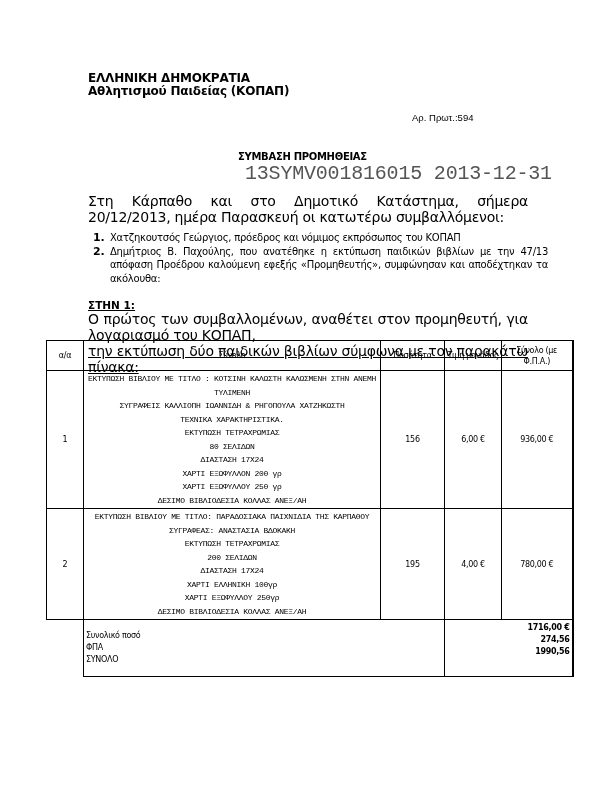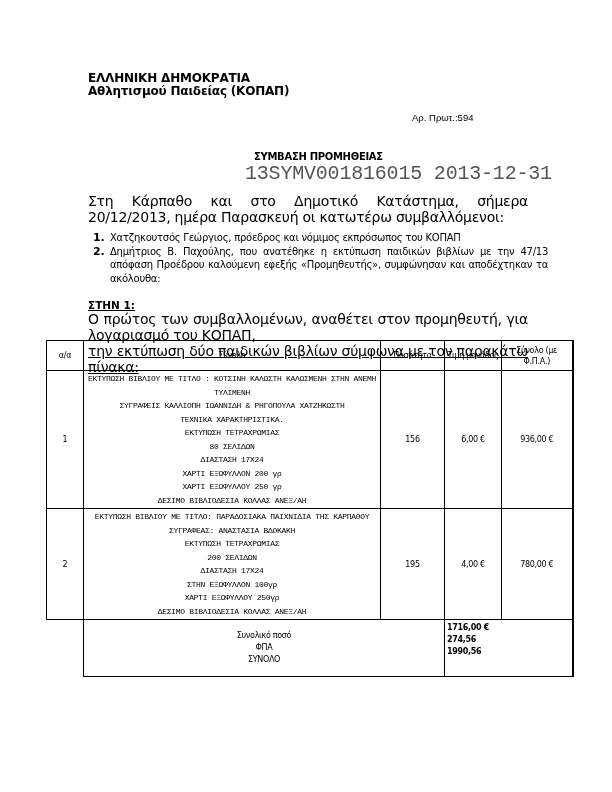--- a/index.html
+++ b/index.html
@@ -1,42 +1,42 @@
 <!DOCTYPE html>
 <html><head>
 <meta charset="utf-8">
 <style>
   html, body { margin: 0; padding: 0; background: #ffffff; }
   body { width: 612px; height: 792px; position: relative; overflow: hidden;
          font-family: "DejaVu Sans", "Liberation Sans", sans-serif; color: #000; }
   .abs { position: absolute; }
   .org { left: 88px; top: 72px; font-size: 12px; font-weight: bold; line-height: 13px; letter-spacing: -0.2px; }
   .protocol { left: 412px; top: 112px; font-size: 9.5px; font-family: "Liberation Sans", sans-serif; }
-  .title { left: 254px; top: 151px; font-size: 10px; font-weight: bold; letter-spacing: -0.3px; }
+  .title { left: 238px; top: 151px; font-size: 10px; font-weight: bold; letter-spacing: -0.3px; }
   .adaid { left: 245px; top: 162px; font-size: 20px; color: #555; font-family: Liberation Mono, monospace; letter-spacing: -0.2px; }
   .para { left: 88px; width: 440px; font-size: 14px; line-height: 16px; text-align: justify; letter-spacing: -0.25px; }
   .intro { top: 193px; }
   ol.parties { position: absolute; left: 88px; top: 231px; width: 440px; margin: 0; padding: 0 0 0 20px;
                font-size: 10px; line-height: 13.5px; letter-spacing: -0.25px; }
   ol.parties li { text-align: justify; padding-left: 2px; }
   ol.parties li::marker { font-weight: bold; font-size: 11px; }
   .article-h { left: 88px; top: 299px; font-size: 10.5px; font-weight: bold; text-decoration: underline; }
   .article-body { top: 311px; }
   .article-body span { text-decoration: underline; }
 
   table.items { position: absolute; left: 46px; top: 340px; border-collapse: collapse; table-layout: fixed;
                 font-size: 8px; letter-spacing: -0.3px; }
   table.items td, table.items th { border: 1px solid #000; padding: 0 2px; vertical-align: middle; }
   table.items th { font-weight: normal; text-align: center; font-size: 8px; line-height: 11px; height: 29px; }
   table.items td.desc { line-height: 13.5px; padding: 1px 3px; text-align: center; font-family: Liberation Mono, monospace; }
   table.items td.c { text-align: center; }
   .outer-right { border-right: 2px solid #000 !important; }
   .sum-row td { height: 54px; }
-  .sum-labels { line-height: 12px; text-align: center; }
-  .sum-values { line-height: 12px; text-align: left; font-weight: bold; vertical-align: top !important; padding-top: 2px !important; }
+  .sum-labels { line-height: 12px; text-align: left; }
+  .sum-values { line-height: 12px; text-align: right; font-weight: bold; vertical-align: top !important; padding-top: 2px !important; }
   .noborder { border: none !important; }
 </style>
 </head>
 <body>
 
 <div class="abs org">
   <div>ΕΛΛΗΝΙΚΗ ΔΗΜΟΚΡΑΤΙΑ</div>
   <div>Αθλητισμού Παιδείας (ΚΟΠΑΠ)</div>
 </div>
 
@@ -92,21 +92,21 @@
     <td class="c outer-right">936,00 €</td>
   </tr>
   <tr>
     <td class="c">2</td>
     <td class="desc">
       <div>ΕΚΤΥΠΩΣΗ ΒΙΒΛΙΟΥ ΜΕ ΤΙΤΛΟ: ΠΑΡΑΔΟΣΙΑΚΑ ΠΑΙΧΝΙΔΙΑ ΤΗΣ ΚΑΡΠΑΘΟΥ</div>
       <div>ΣΥΓΡΑΦΕΑΣ: ΑΝΑΣΤΑΣΙΑ ΒΔΟΚΑΚΗ</div>
       <div>ΕΚΤΥΠΩΣΗ ΤΕΤΡΑΧΡΩΜΙΑΣ</div>
       <div>200 ΣΕΛΙΔΩΝ</div>
       <div>ΔΙΑΣΤΑΣΗ 17Χ24</div>
-      <div>ΣΤΗΝ ΕΞΩΦΥΛΛΟΝ 100γρ</div>
+      <div>ΧΑΡΤΙ ΕΛΛΗΝΙΚΗ 100γρ</div>
       <div>ΧΑΡΤΙ ΕΞΩΦΥΛΛΟΥ 250γρ</div>
       <div>ΔΕΣΙΜΟ ΒΙΒΛΙΟΔΕΣΙΑ ΚΟΛΛΑΣ ΑΝΕΞ/ΑΗ</div>
     </td>
     <td class="c">195</td>
     <td class="c">4,00 €</td>
     <td class="c outer-right">780,00 €</td>
   </tr>
   <tr class="sum-row">
     <td class="noborder"></td>
     <td colspan="2" class="sum-labels">

